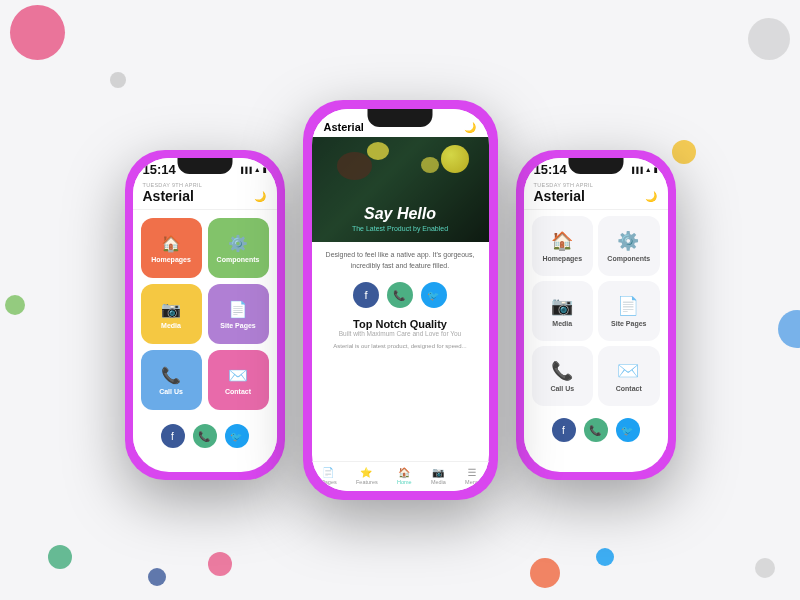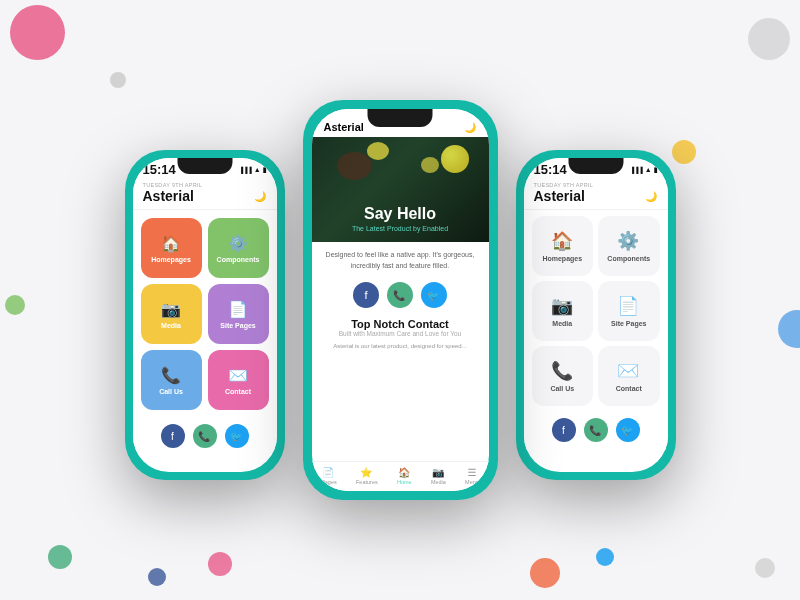--- a/index.html
+++ b/index.html
@@ -26,21 +26,21 @@
       justify-content: center;
       gap: 18px;
       padding: 30px 20px;
       position: relative;
     }
 
     
     .phone {
       position: relative;
       border-radius: 40px;
-      background: #14b8a6;
+      background: #d946ef;
       box-shadow: 0 20px 60px rgba(0,0,0,0.35);
     }
 
     .phone-inner {
       border-radius: 36px;
       overflow: hidden;
       background: #fff;
     }
 
     
@@ -195,21 +195,21 @@
       position: absolute;
       inset: 0;
       background: rgba(0,0,0,0.45);
     }
     .hero-text {
       position: relative;
       z-index: 2;
       text-align: center;
       padding-bottom: 10px;
     }
-    .hero-title { font-size: 16px; font-weight: 800; color: #fff; line-height: 1.1; }
+    .hero-title { font-size: 16px; font-weight: 800; color: #fff; line-height: 1.1; font-style: italic; }
     .hero-sub { font-size: 7px; color: #5bd6c0; margin-top: 2px; }
 
     
     .food-lemon {
       position: absolute;
       top: 8px; right: 20px;
       width: 28px; height: 28px;
       border-radius: 50%;
       background: radial-gradient(circle at 35% 35%, #e8e84a, #c8b820);
       opacity: 0.9;
@@ -390,21 +390,21 @@
         <p>Designed to feel like a native app. It's gorgeous, incredibly fast and feature filled.</p>
       </div>
 
       <div class="social-bar-center">
         <div class="social-btn fb" style="width:26px;height:26px;font-size:11px;">f</div>
         <div class="social-btn ph" style="width:26px;height:26px;font-size:10px;">📞</div>
         <div class="social-btn tw" style="width:26px;height:26px;font-size:10px;">🐦</div>
       </div>
 
       <div class="section-title">
-        <h3>Top Notch Contact</h3>
+        <h3>Top Notch Quality</h3>
         <p>Built with Maximum Care and Love for You</p>
       </div>
 
       <div style="padding:4px 12px;text-align:center;">
         <p style="font-size:6px;color:#999;">Asterial is our latest product, designed for speed...</p>
       </div>
 
       <div class="tab-bar">
         <div class="tab-item">
           <span class="tab-icon">📄</span>

